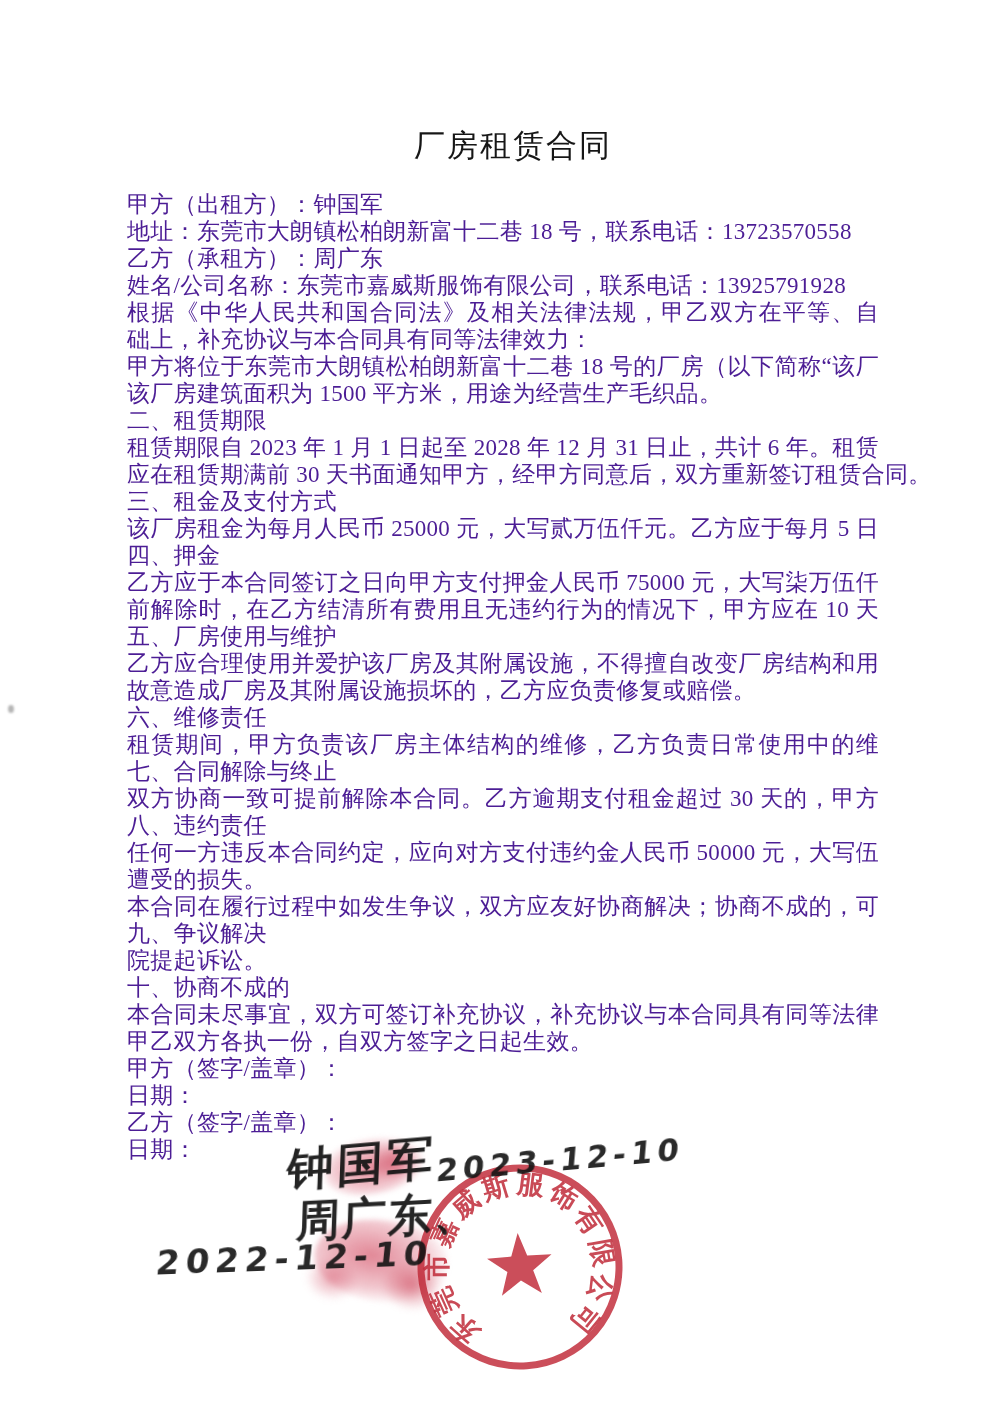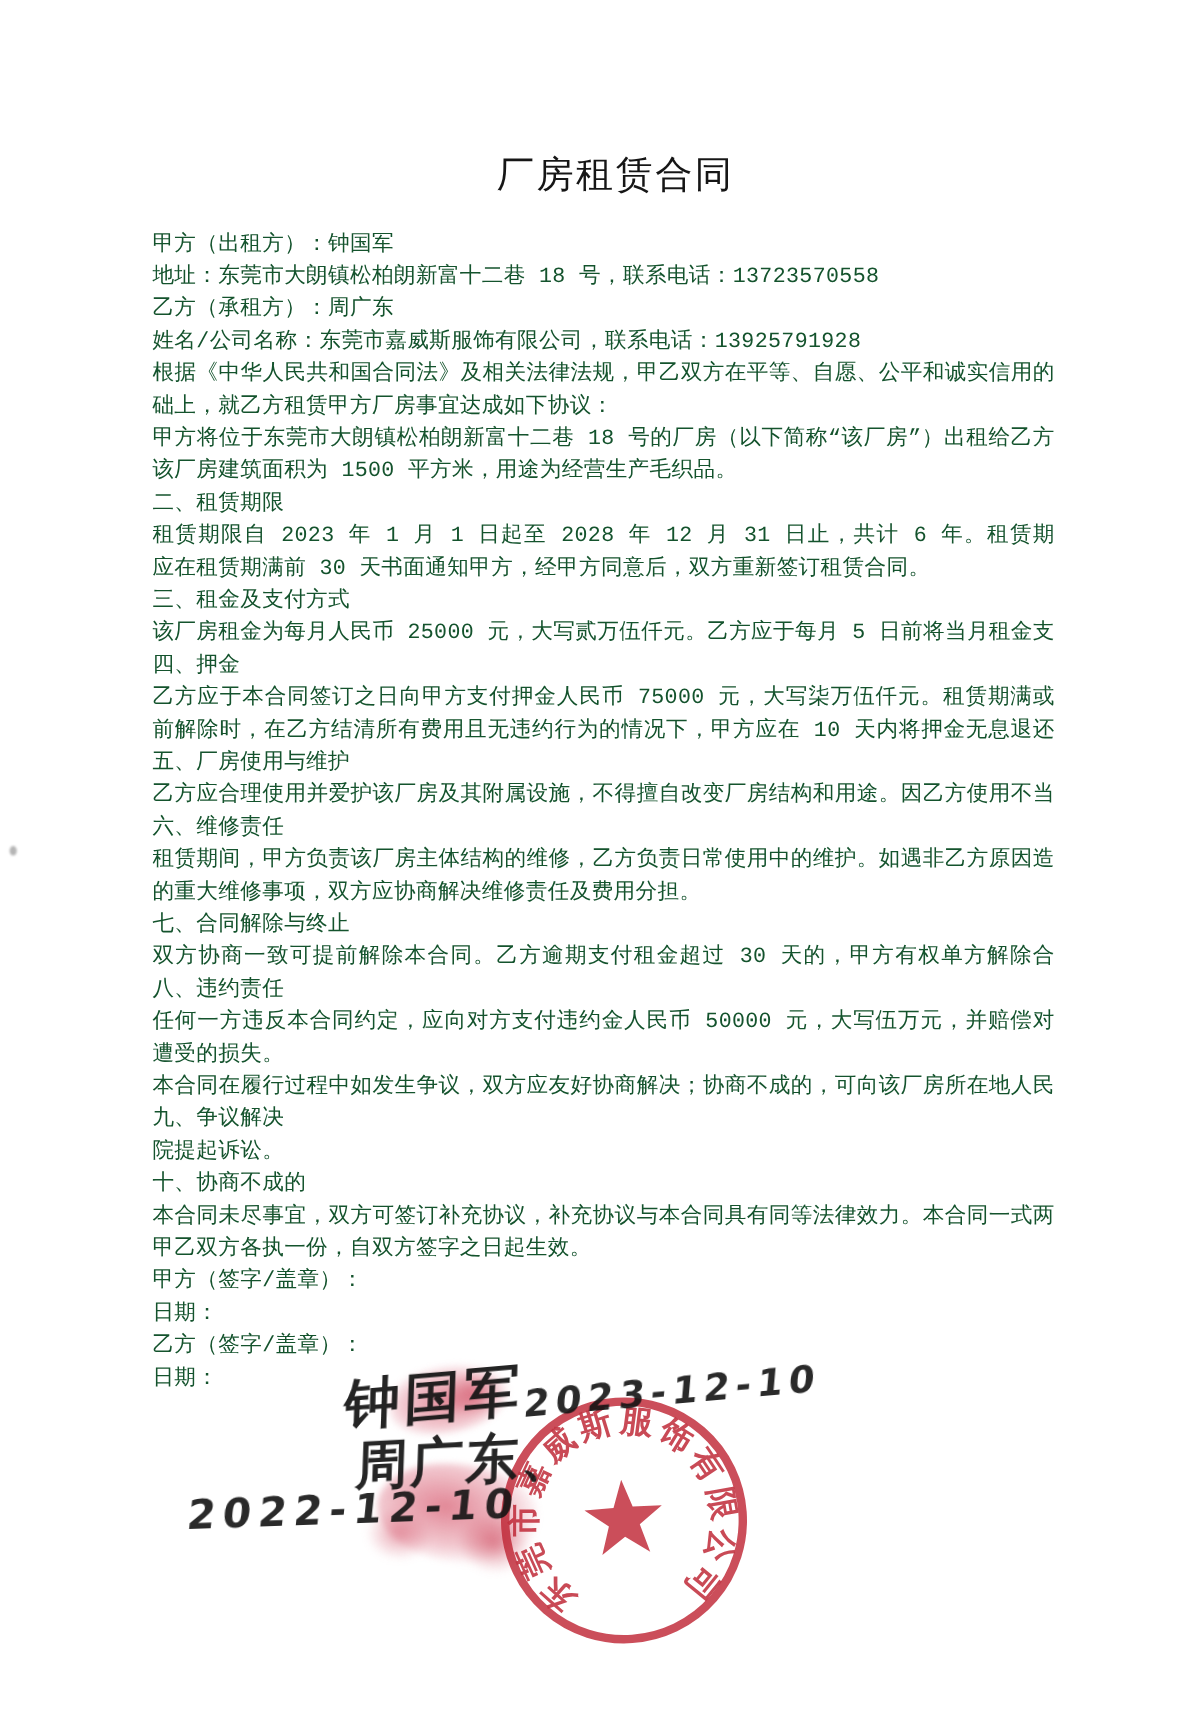--- a/index.html
+++ b/index.html
@@ -9,22 +9,22 @@
     font-family:"Liberation Serif","DejaVu Serif",serif;
     color:var(--ink,#1c1c1c);
   }
   .title{
     position:absolute; top:112px; left:0; width:100%; margin:13px;
     text-align:center; font-size:31px; line-height:42px; font-weight:500;
     letter-spacing:2px; color:#161616;
   }
   .content{ position:absolute; left:127px; top:191px; width:752px; }
   .line{
-    font-size:18px; line-height:27px; height:27px;
-    white-space:nowrap; letter-spacing:.3px; color:#14532d;font-family:Liberation Mono, monospace;
+    font-size:23px; line-height:27px; height:27px;
+    white-space:nowrap; letter-spacing:.3px; color:#4c1d95;
   }
   .line.fill{
     white-space:normal; text-align:justify; text-align-last:justify;
     text-justify:inter-character; overflow:hidden;
   }
   .line.heading{ font-weight:500; }
 
   
   .hw{
     position:absolute; font-family:"DejaVu Sans","Liberation Sans",sans-serif;
@@ -98,36 +98,36 @@
 <div class="page">
 
   <h1 class="title">厂房租赁合同</h1>
 
   <div class="content" id="contract-body">
       <div class="line">甲方（出租方）：钟国军</div>
       <div class="line">地址：东莞市大朗镇松柏朗新富十二巷 18 号，联系电话：13723570558</div>
       <div class="line">乙方（承租方）：周广东</div>
       <div class="line">姓名/公司名称：东莞市嘉威斯服饰有限公司，联系电话：13925791928</div>
       <div class="line fill">根据《中华人民共和国合同法》及相关法律法规，甲乙双方在平等、自愿、公平和诚实信用的基</div>
-      <div class="line">础上，就乙方租赁甲方厂房事宜达成如下协议：</div>
+      <div class="line">础上，补充协议与本合同具有同等法律效力：</div>
       <div class="line fill">甲方将位于东莞市大朗镇松柏朗新富十二巷 18 号的厂房（以下简称“该厂房”）出租给乙方使用。</div>
       <div class="line">该厂房建筑面积为 1500 平方米，用途为经营生产毛织品。</div>
       <div class="line heading">二、租赁期限</div>
       <div class="line fill">租赁期限自 2023 年 1 月 1 日起至 2028 年 12 月 31 日止，共计 6 年。租赁期满，乙方如需续租，</div>
       <div class="line">应在租赁期满前 30 天书面通知甲方，经甲方同意后，双方重新签订租赁合同。</div>
       <div class="line heading">三、租金及支付方式</div>
       <div class="line fill">该厂房租金为每月人民币 25000 元，大写贰万伍仟元。乙方应于每月 5 日前将当月租金支付至甲</div>
       <div class="line heading">四、押金</div>
       <div class="line fill">乙方应于本合同签订之日向甲方支付押金人民币 75000 元，大写柒万伍仟元。租赁期满或合同提</div>
       <div class="line fill">前解除时，在乙方结清所有费用且无违约行为的情况下，甲方应在 10 天内将押金无息退还乙方。</div>
       <div class="line heading">五、厂房使用与维护</div>
       <div class="line fill">乙方应合理使用并爱护该厂房及其附属设施，不得擅自改变厂房结构和用途。因乙方使用不当或</div>
+      <div class="line">故意造成厂房及其附属设施损坏的，乙方应负责修复或赔偿。</div>
       <div class="line heading">六、维修责任</div>
       <div class="line fill">租赁期间，甲方负责该厂房主体结构的维修，乙方负责日常使用中的维护。如遇非乙方原因造成</div>
-      <div class="line">的重大维修事项，双方应协商解决维修责任及费用分担。</div>
       <div class="line heading">七、合同解除与终止</div>
       <div class="line fill">双方协商一致可提前解除本合同。乙方逾期支付租金超过 30 天的，甲方有权单方解除合同。因不</div>
       <div class="line heading">八、违约责任</div>
       <div class="line fill">任何一方违反本合同约定，应向对方支付违约金人民币 50000 元，大写伍万元，并赔偿对方因此</div>
       <div class="line">遭受的损失。</div>
       <div class="line fill">本合同在履行过程中如发生争议，双方应友好协商解决；协商不成的，可向该厂房所在地人民法</div>
       <div class="line heading">九、争议解决</div>
       <div class="line">院提起诉讼。</div>
       <div class="line heading">十、协商不成的</div>
       <div class="line fill">本合同未尽事宜，双方可签订补充协议，补充协议与本合同具有同等法律效力。本合同一式两份，</div>

